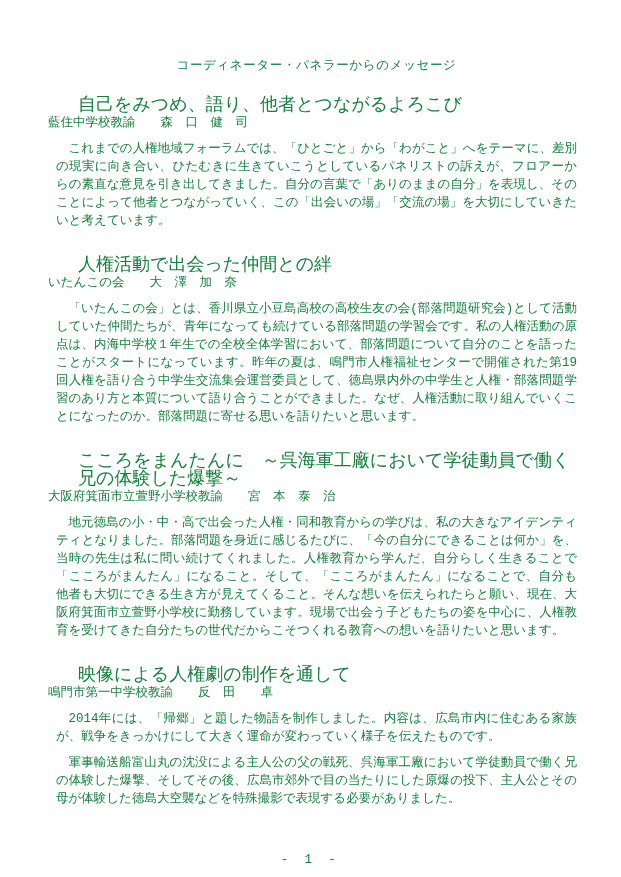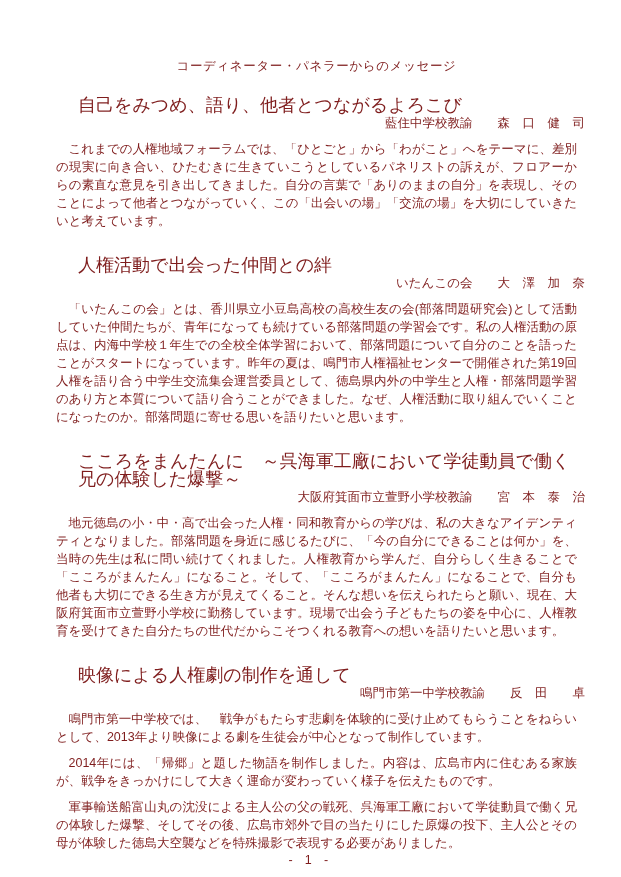--- a/index.html
+++ b/index.html
@@ -5,22 +5,22 @@
   html, body {
     margin: 0;
     padding: 0;
     background: #ffffff;
   }
   .page {
     position: relative;
     width: 621px;
     height: 877px;
     background: #ffffff;
-    color: #7f1d1d;
-    font-family: Liberation Sans, sans-serif;
+    color: #15803d;
+    font-family: Liberation Mono, monospace;
     font-size: 12.5px;
     line-height: 18px;
     box-sizing: border-box;
     padding: 57px 36px 0 48px;
     overflow: hidden;
   }
   .doc-title {
     margin: 0;
     font-size: 12.5px;
     font-weight: normal;
@@ -33,21 +33,21 @@
   .section + .section {
     margin-top: 26px;
   }
   .sec-heading {
     margin: 0;
     padding-left: 30px;
     font-size: 18px;
     font-weight: normal;
   }
   .byline {
-    text-align: right;
+    text-align: left;
     white-space: pre;
   }
   .para {
     margin: 8px;
     text-align: justify;
     text-indent: 1em;
   }
   .page-number {
     position: absolute;
     left: 0;
@@ -78,20 +78,19 @@
 
   <section class="section">
     <h2 class="sec-heading">こころをまんたんに　～呉海軍工廠において学徒動員で働く兄の体験した爆撃～</h2>
     <div class="byline">大阪府箕面市立萱野小学校教諭　　宮　本　泰　治</div>
     <p class="para">地元徳島の小・中・高で出会った人権・同和教育からの学びは、私の大きなアイデンティティとなりました。部落問題を身近に感じるたびに、「今の自分にできることは何か」を、当時の先生は私に問い続けてくれました。人権教育から学んだ、自分らしく生きることで「こころがまんたん」になること。そして、「こころがまんたん」になることで、自分も他者も大切にできる生き方が見えてくること。そんな想いを伝えられたらと願い、現在、大阪府箕面市立萱野小学校に勤務しています。現場で出会う子どもたちの姿を中心に、人権教育を受けてきた自分たちの世代だからこそつくれる教育への想いを語りたいと思います。</p>
   </section>
 
   <section class="section">
     <h2 class="sec-heading">映像による人権劇の制作を通して</h2>
     <div class="byline">鳴門市第一中学校教諭　　反　田　　卓</div>
-    <p class="para">鳴門市第一中学校では、　戦争がもたらす悲劇を体験的に受け止めてもらうことをねらいとして、2013年より映像による劇を生徒会が中心となって制作しています。</p>
     <p class="para">2014年には、「帰郷」と題した物語を制作しました。内容は、広島市内に住むある家族が、戦争をきっかけにして大きく運命が変わっていく様子を伝えたものです。</p>
     <p class="para">軍事輸送船富山丸の沈没による主人公の父の戦死、呉海軍工廠において学徒動員で働く兄の体験した爆撃、そしてその後、広島市郊外で目の当たりにした原爆の投下、主人公とその母が体験した徳島大空襲などを特殊撮影で表現する必要がありました。</p>
   </section>
 
   <div class="page-number">- 1 -</div>
 
 </div>
 
 </body></html>

